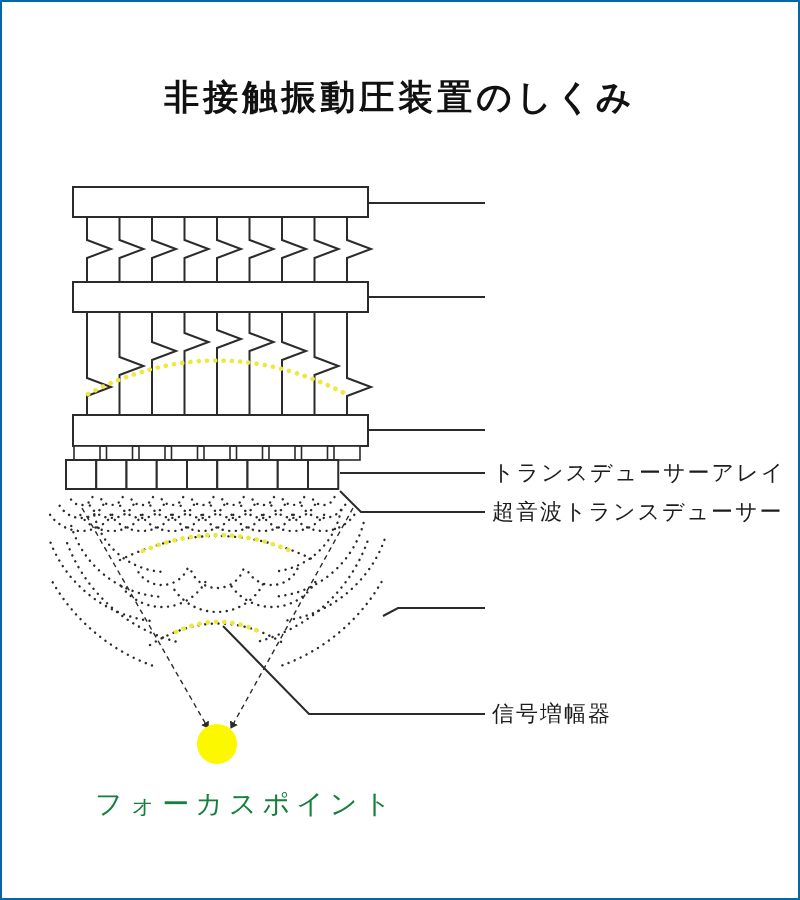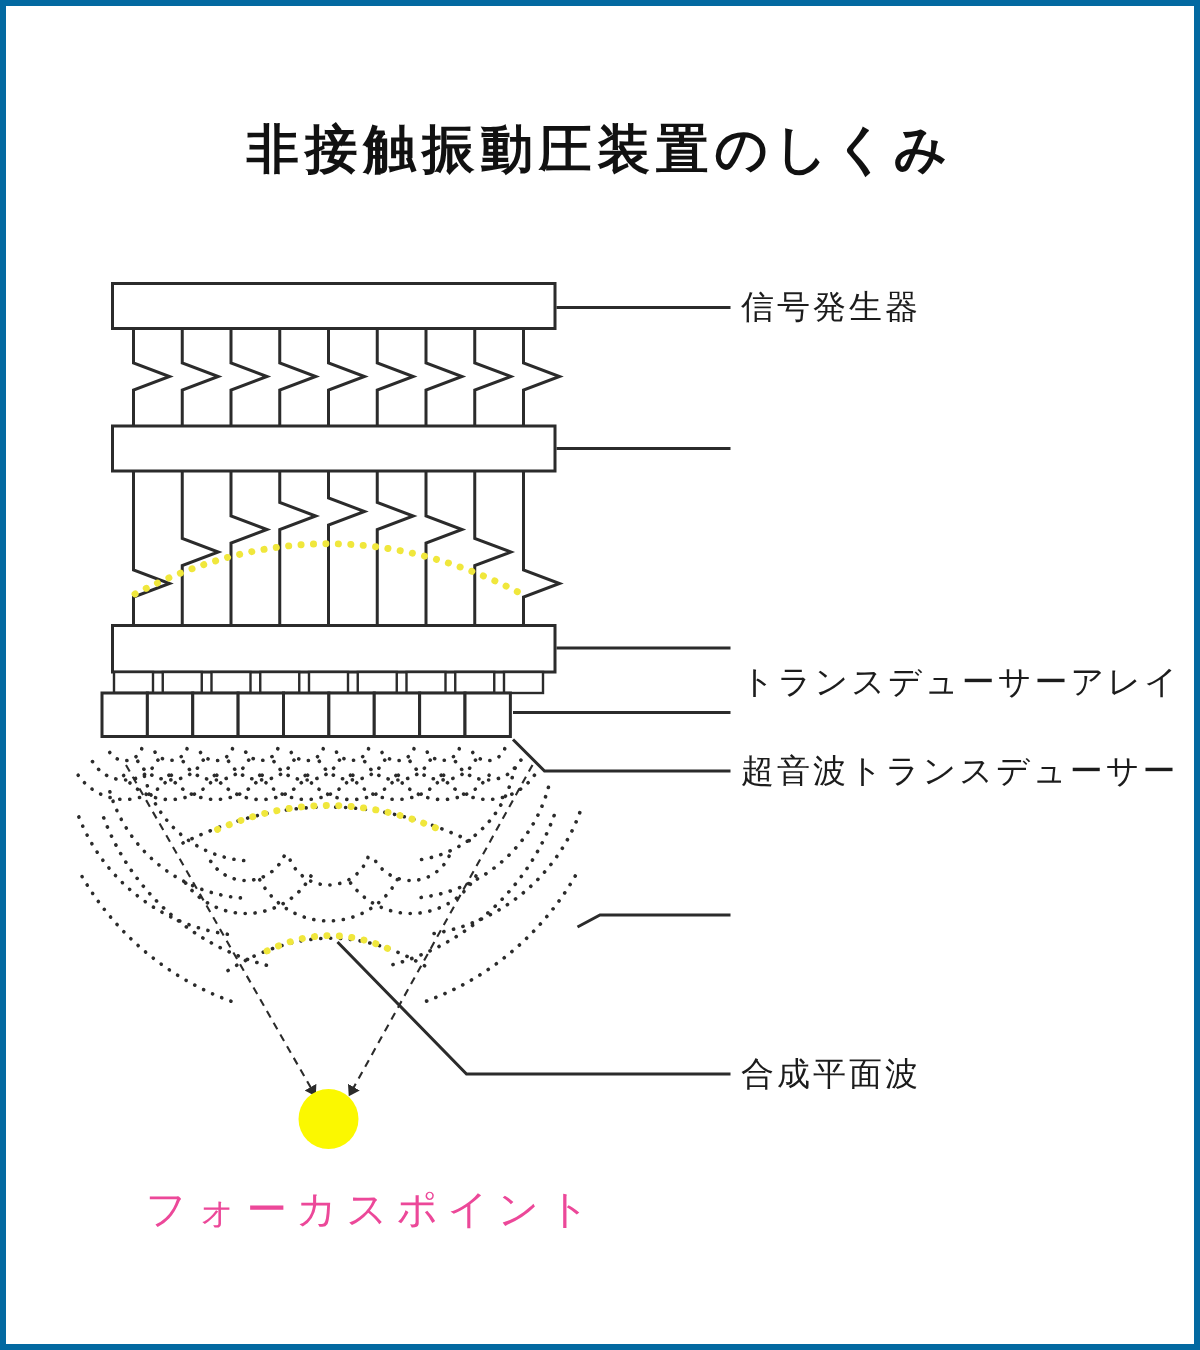--- a/index.html
+++ b/index.html
@@ -1,20 +1,20 @@
 <!DOCTYPE html>
 <html><head>
 <meta charset="utf-8">
 <style>
   html,body{margin:0;padding:0;background:#ffffff;}
   #frame{
     position:relative;
     width:800px;height:900px;
     box-sizing:border-box;
-    border:4px solid #0369a1;
+    border:2px solid #0369a1;
     background:#ffffff;
     overflow:hidden;
     font-family:"Liberation Sans", sans-serif;
   }
   #title{
     position:absolute;
     top:72px;left:0;width:100%;
     text-align:center;
     font-size:35px;
     font-weight:bold;
@@ -29,21 +29,21 @@
     font-size:22px;
     letter-spacing:2px;
     color:#1c1c1c;
     white-space:nowrap;
   }
   #focus-label{
     position:absolute;
     left:93px;top:784px;
     font-size:27px;
     letter-spacing:6px;
-    color:#ec4899;
+    color:#15803d;
     white-space:nowrap;
   }
   svg{position:absolute;top:0;left:0;}
 </style>
 </head>
 <body>
 
 <div id="frame">
   <div id="title">非接触振動圧装置のしくみ</div>
 
@@ -145,18 +145,17 @@
       <circle cx="215" cy="742" r="20" fill="#fbf800"></circle>
       <path d="M367,201 L483,201" fill="none" stroke="#2b2b2b" stroke-width="2"></path>
       <path d="M367,295 L483,295" fill="none" stroke="#2b2b2b" stroke-width="2"></path>
       <path d="M367,428 L483,428" fill="none" stroke="#2b2b2b" stroke-width="2"></path>
       <path d="M338,471 L483,471" fill="none" stroke="#2b2b2b" stroke-width="2"></path>
       <path d="M338,489 L359,510 L483,510" fill="none" stroke="#2b2b2b" stroke-width="2"></path>
       <path d="M381,614 L396,606 L483,606" fill="none" stroke="#2b2b2b" stroke-width="2"></path>
       <path d="M221,624 L307,712 L483,712" fill="none" stroke="#2b2b2b" stroke-width="2"></path>
     </svg>
 
-  <div class="lbl" style="top:185px">信号発生器</div>
-  <div class="lbl" style="top:435px">トランスデューサーアレイ</div>
+  <div class="lbl" style="top:455px">トランスデューサーアレイ</div>
   <div class="lbl" style="top:494px">超音波トランスデューサー</div>
-  <div class="lbl" style="top:696px">合成平面波</div>
+  <div class="lbl" style="top:696px">信号増幅器</div>
   <div id="focus-label">フォーカスポイント</div>
 </div>
 
 </body></html>

